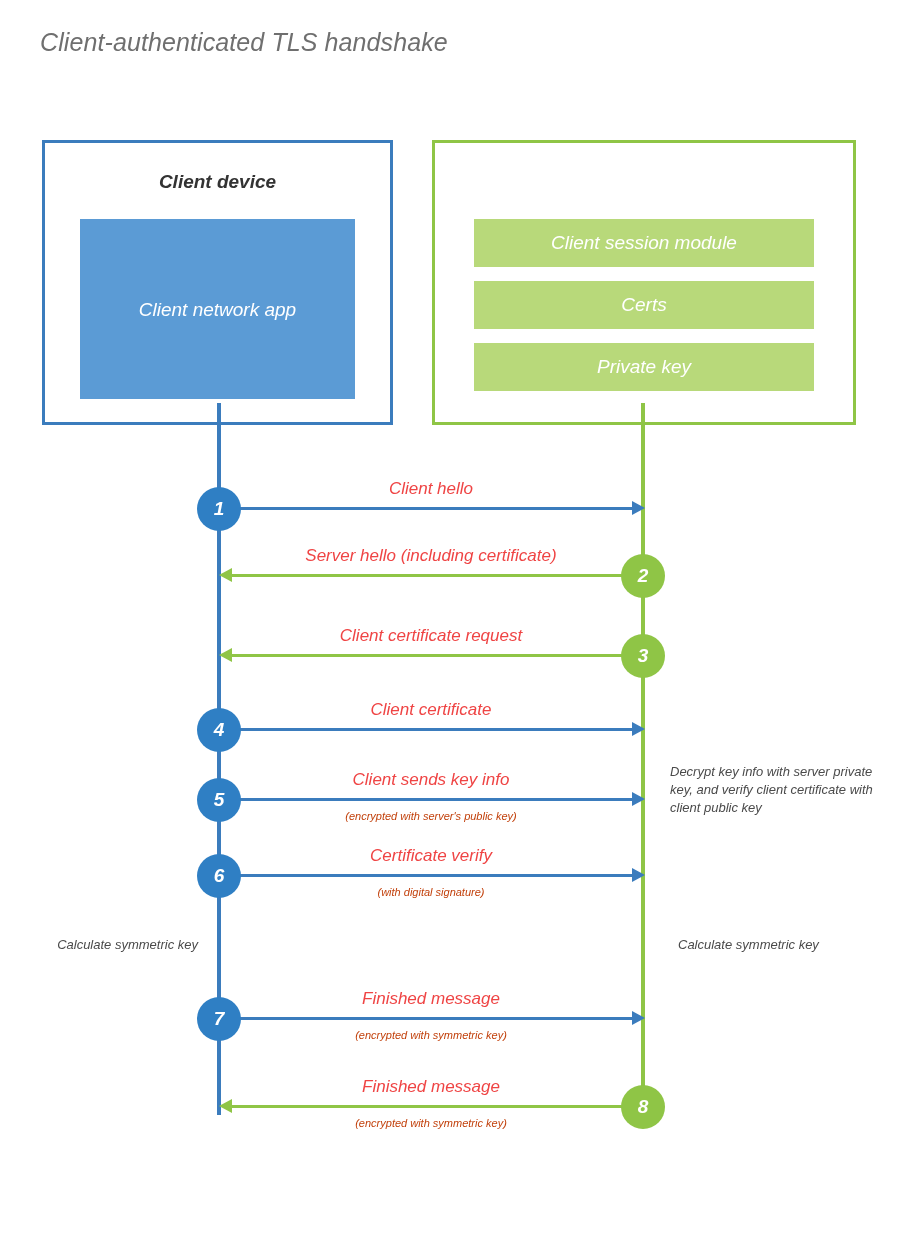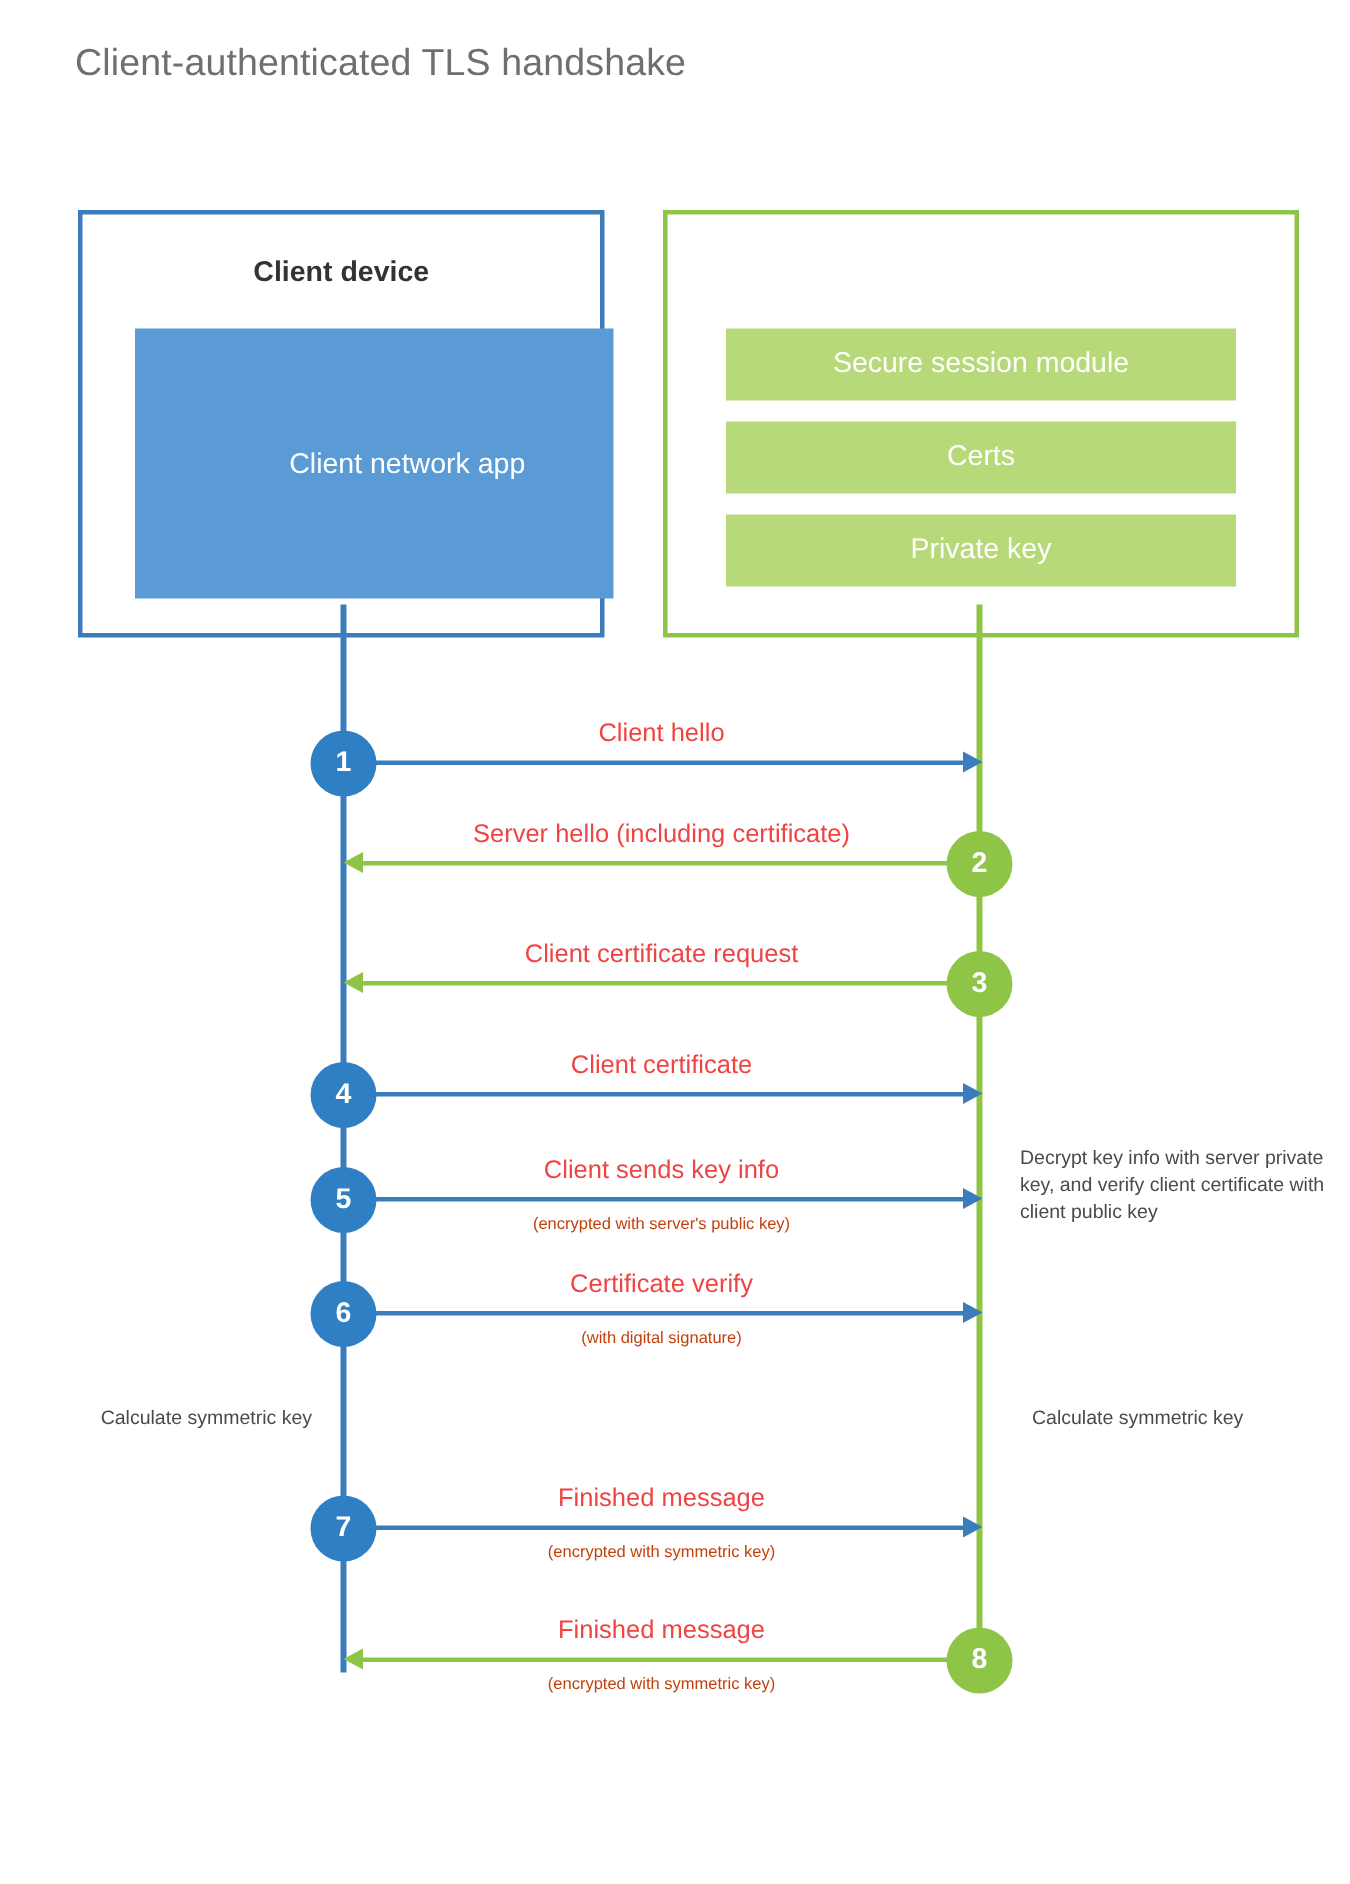--- a/index.html
+++ b/index.html
@@ -9,23 +9,24 @@
   }
   body {
     width: 900px;
     height: 1256px;
     position: relative;
     font-family: "Liberation Sans", "DejaVu Sans", sans-serif;
     overflow: hidden;
   }
   #diagram-root {
     position: absolute;
-    left: 12px; top: 0;
+    left: 2px; top: 0;
     width: 804px;
     height: 1256px;
+    font-style: italic;
   }
   .page-title {
     position: absolute;
     left: 38px;
     top: 28px;
     font-size: 25px;
     font-weight: 400;
     color: #6f6f6f;
     letter-spacing: 0.1px;
     white-space: nowrap;
@@ -66,21 +67,20 @@
     width: 275px;
     height: 180px;
     background: #5b9bd5;
     color: #ffffff;
     font-size: 19px;
     line-height: 27px;
     display: flex;
     align-items: center;
     justify-content: center;
     text-align: center;
-    padding-left: 44px;
   }
   .server-bars {
     position: absolute;
     left: 39px;
     top: 76px;
     width: 340px;
     display: flex;
     flex-direction: column;
     gap: 14px;
   }
@@ -215,21 +215,21 @@
 
   <div class="page-title">Client-authenticated TLS handshake</div>
 
   <div class="party-box" id="client-box">
     <div class="party-title">Client device</div>
     <div class="client-app-box">Client network app</div>
   </div>
 
   <div class="party-box" id="server-box">
     <div class="server-bars">
-      <div class="server-bar">Secure session module</div>
+      <div class="server-bar">Client session module</div>
       <div class="server-bar">Certs</div>
       <div class="server-bar">Private key</div>
     </div>
   </div>
 
   <div class="lifeline" id="client-lifeline"></div>
   <div class="lifeline" id="server-lifeline"></div>
 
   <div class="message" style="top: 507px;">
       <div class="msg-line to-server"></div>

